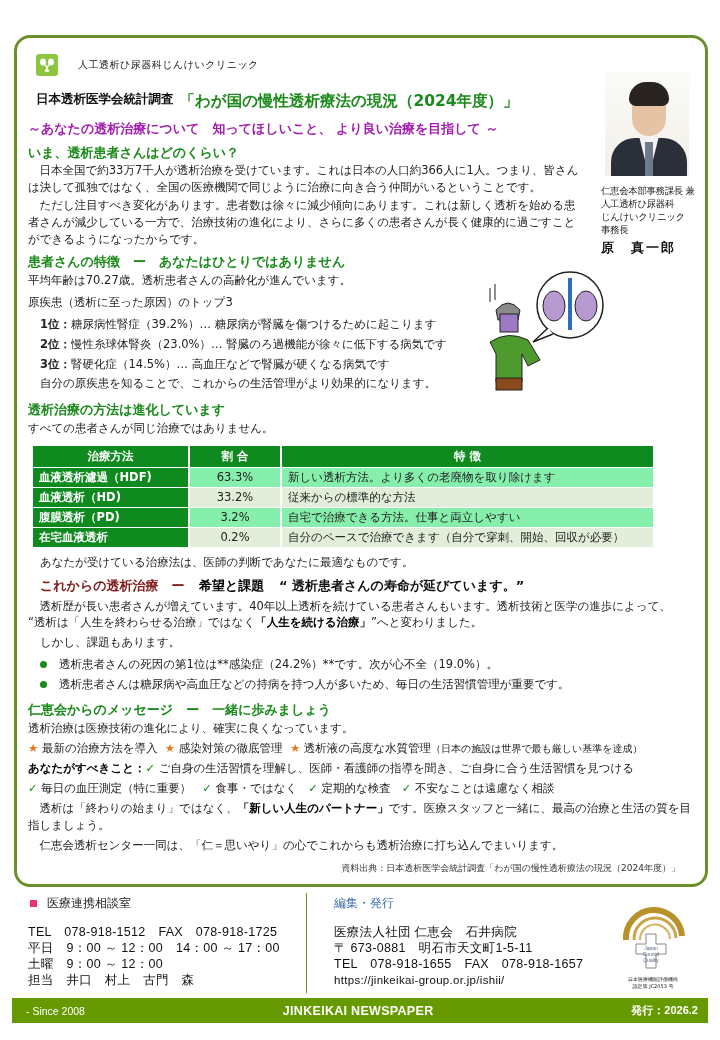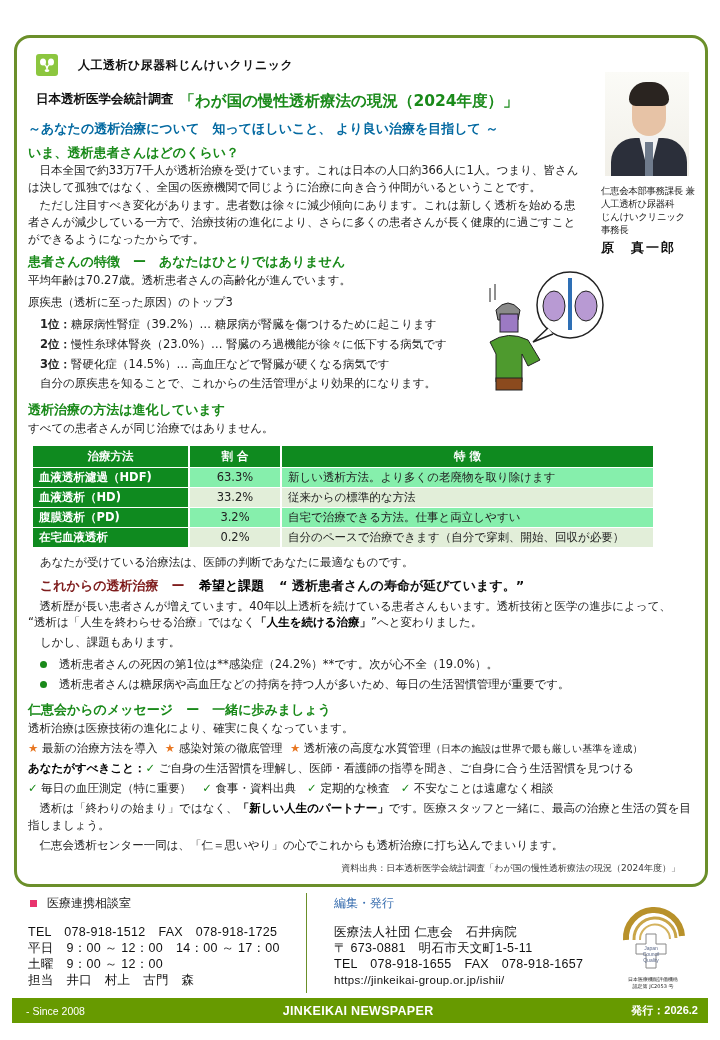--- a/index.html
+++ b/index.html
@@ -9,27 +9,27 @@
   .frame {
     position: absolute; left: 14px; top: 35px; width: 694px; height: 852px;
     border: 3px solid #6b8f2a; border-radius: 16px; background: #fff;
   }
 
   .clinic-row { position: absolute; left: 36px; top: 54px; display: flex; align-items: center; }
   .clinic-logo {
     width: 22px; height: 22px; background: #8cc63f; border-radius: 3px;
     display: flex; align-items: center; justify-content: center; margin-right: 20px;
   }
-  .clinic-name { font-size: 12px; font-weight: bold; color: #111; letter-spacing: 0.5px; }
+  .clinic-name { font-size: 10px; font-weight: normal; color: #111; letter-spacing: 0.5px; }
 
   .title-row { position: absolute; left: 36px; top: 91px; display: flex; align-items: flex-start; }
   .title-pre { font-size: 12.5px; font-weight: bold; color: #111; }
   .title-main { font-size: 15.5px; font-weight: bold; color: #1a8a1a; margin-left: 6px; }
 
-  .subtitle { position: absolute; left: 28px; top: 120px; font-size: 13px; color: #0369a1; font-weight: bold; }
+  .subtitle { position: absolute; left: 28px; top: 120px; font-size: 13px; color: #a21caf; font-weight: bold; }
 
   .profile { position: absolute; left: 601px; top: 72px; width: 110px; }
   .photo {
     width: 84px; height: 104px; margin-left: 4px;
     background: linear-gradient(180deg, #fbfbf7 0%, #f1efe8 100%);
     position: relative; overflow: hidden;
   }
   .photo .hair { position: absolute; left: 24px; top: 10px; width: 40px; height: 24px; background: #2a2420; border-radius: 20px 20px 8px 8px; }
   .photo .face { position: absolute; left: 27px; top: 20px; width: 34px; height: 44px; background: #e7c3a6; border-radius: 16px 16px 18px 18px; }
   .photo .suit { position: absolute; left: 6px; top: 66px; width: 76px; height: 40px; background: #2b2f3a; border-radius: 24px 24px 0 0; }
@@ -222,21 +222,21 @@
 <div class="para" style="left:28px;top:740px;white-space:nowrap;">
   <span class="star">★</span> <span>最新の治療方法を導入</span>
   &nbsp;<span class="star">★</span> <span>感染対策の徹底管理</span>
   &nbsp;<span class="star">★</span> <span>透析液の高度な水質管理</span><span style="font-size:10px;">（日本の施設は世界で最も厳しい基準を達成）</span>
 </div>
 <div class="para" style="left:28px;top:760px;white-space:nowrap;">
   <span class="orange">あなたがすべきこと：</span><span class="check">✓</span> <span>ご自身の生活習慣を理解し、医師・看護師の指導を聞き、ご自身に合う生活習慣を見つける</span>
 </div>
 <div class="para" style="left:28px;top:780px;white-space:nowrap;">
   <span class="check">✓</span> <span>毎日の血圧測定（特に重要）</span>
-  &nbsp;&nbsp;<span class="check">✓</span> <span>食事・資料出典</span>
+  &nbsp;&nbsp;<span class="check">✓</span> <span>食事・ではなく</span>
   &nbsp;&nbsp;<span class="check">✓</span> <span>定期的な検査</span>
   &nbsp;&nbsp;<span class="check">✓</span> <span>不安なことは遠慮なく相談</span>
 </div>
 <div class="para" style="left:28px;top:800px;width:670px;">
   <span>　透析は「終わりの始まり」ではなく、</span><span class="orange">「新しい人生のパートナー」</span><span>です。医療スタッフと一緒に、最高の治療と生活の質を目指しましょう。</span>
 </div>
 <div class="para" style="left:28px;top:837px;">　仁恵会透析センター一同は、「仁＝思いやり」の心でこれからも透析治療に打ち込んでまいります。</div>
 
 <div class="source">資料出典：日本透析医学会統計調査「わが国の慢性透析療法の現況（2024年度）」</div>
 

